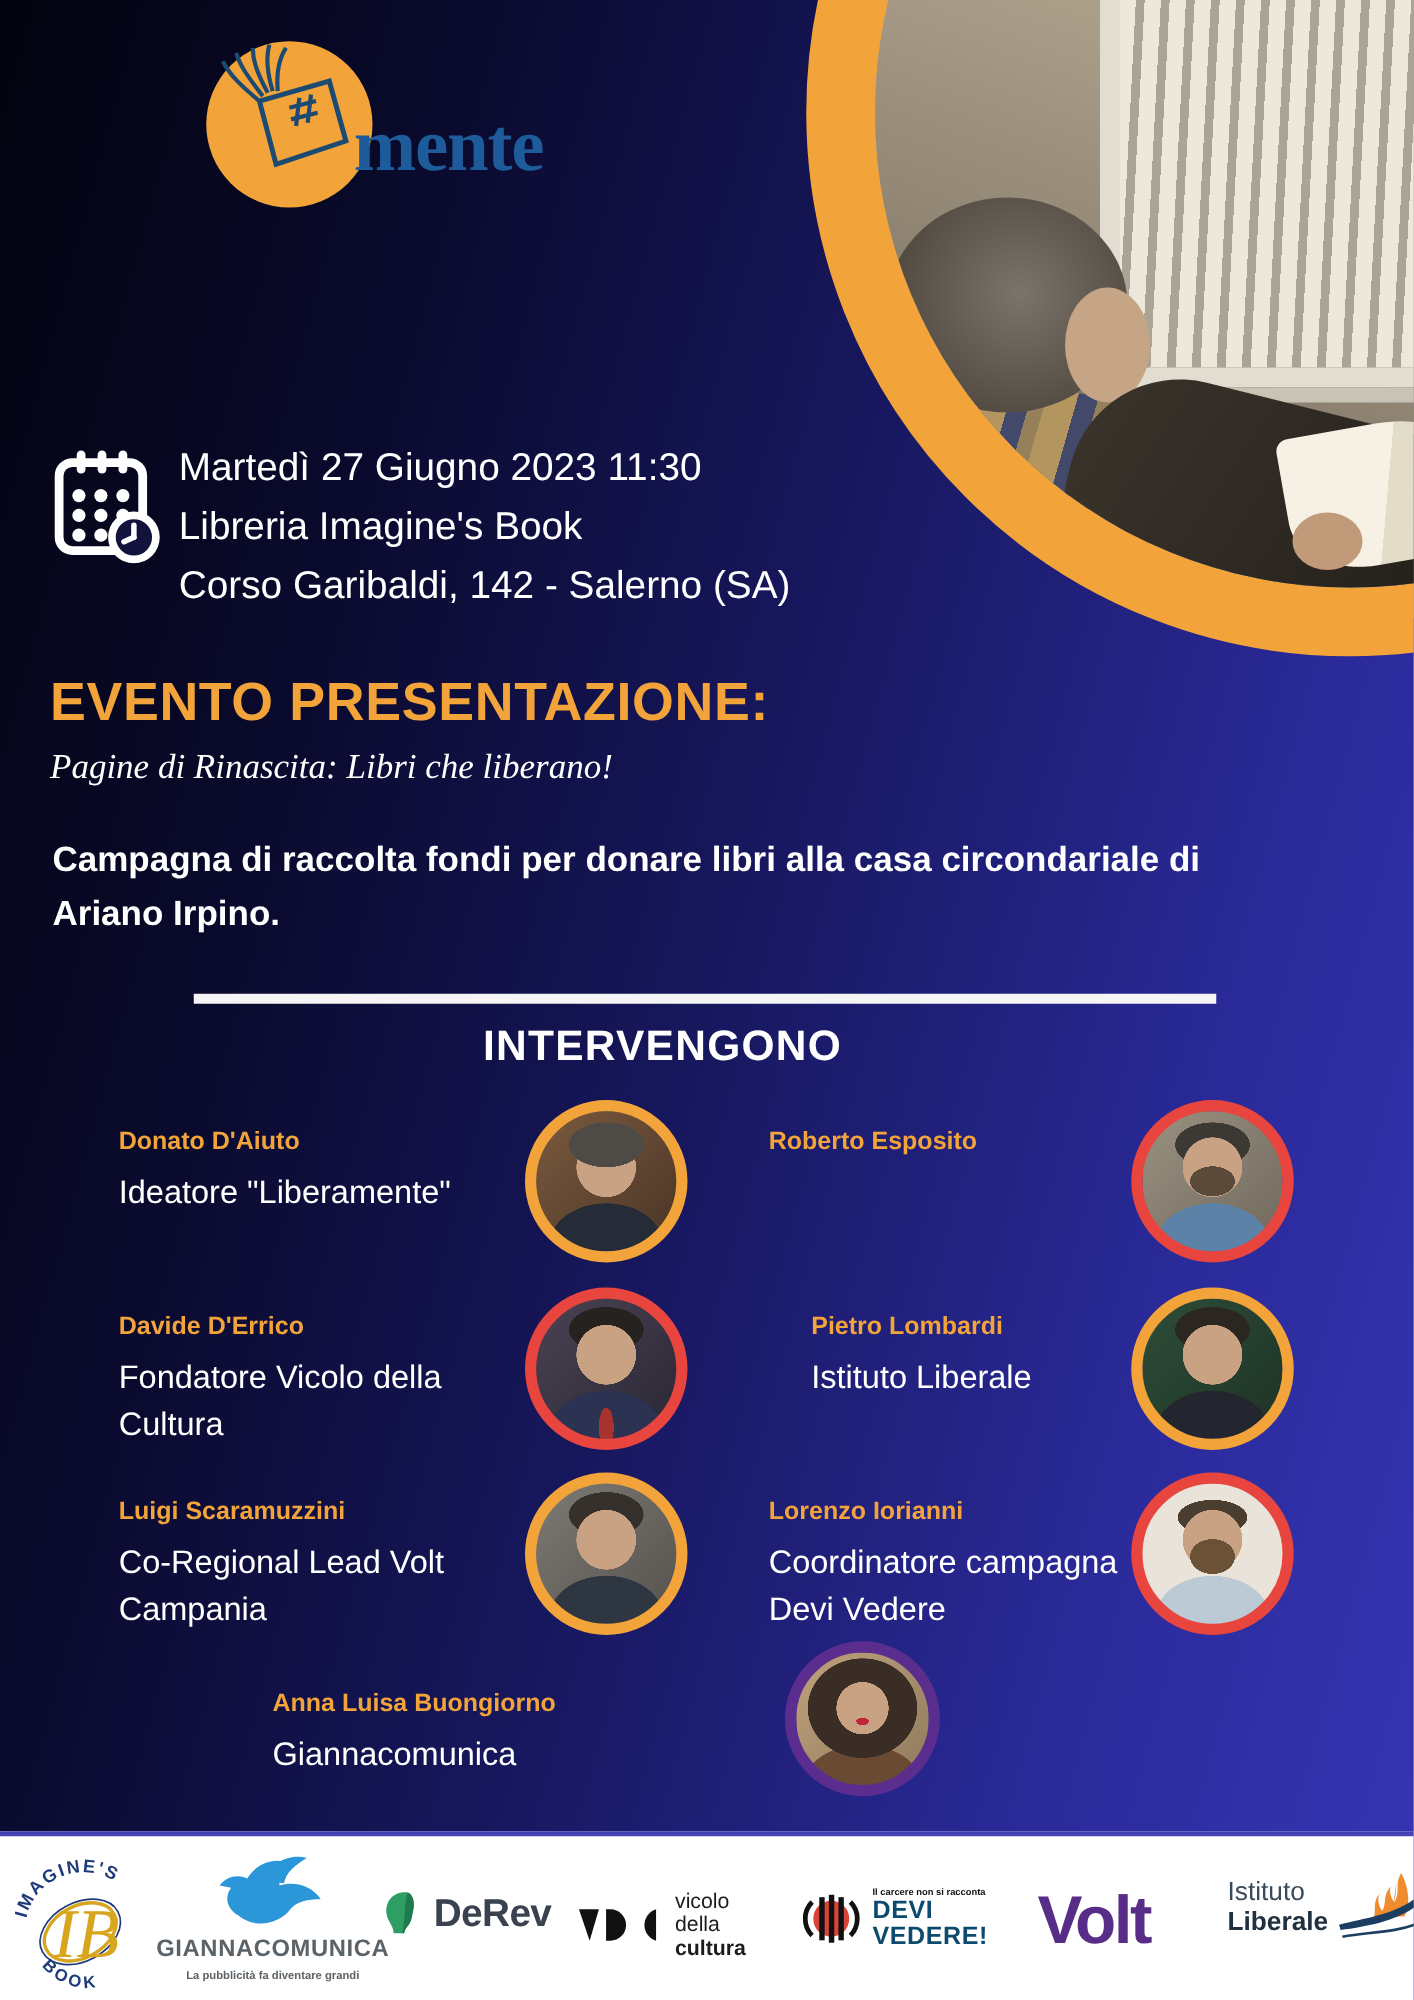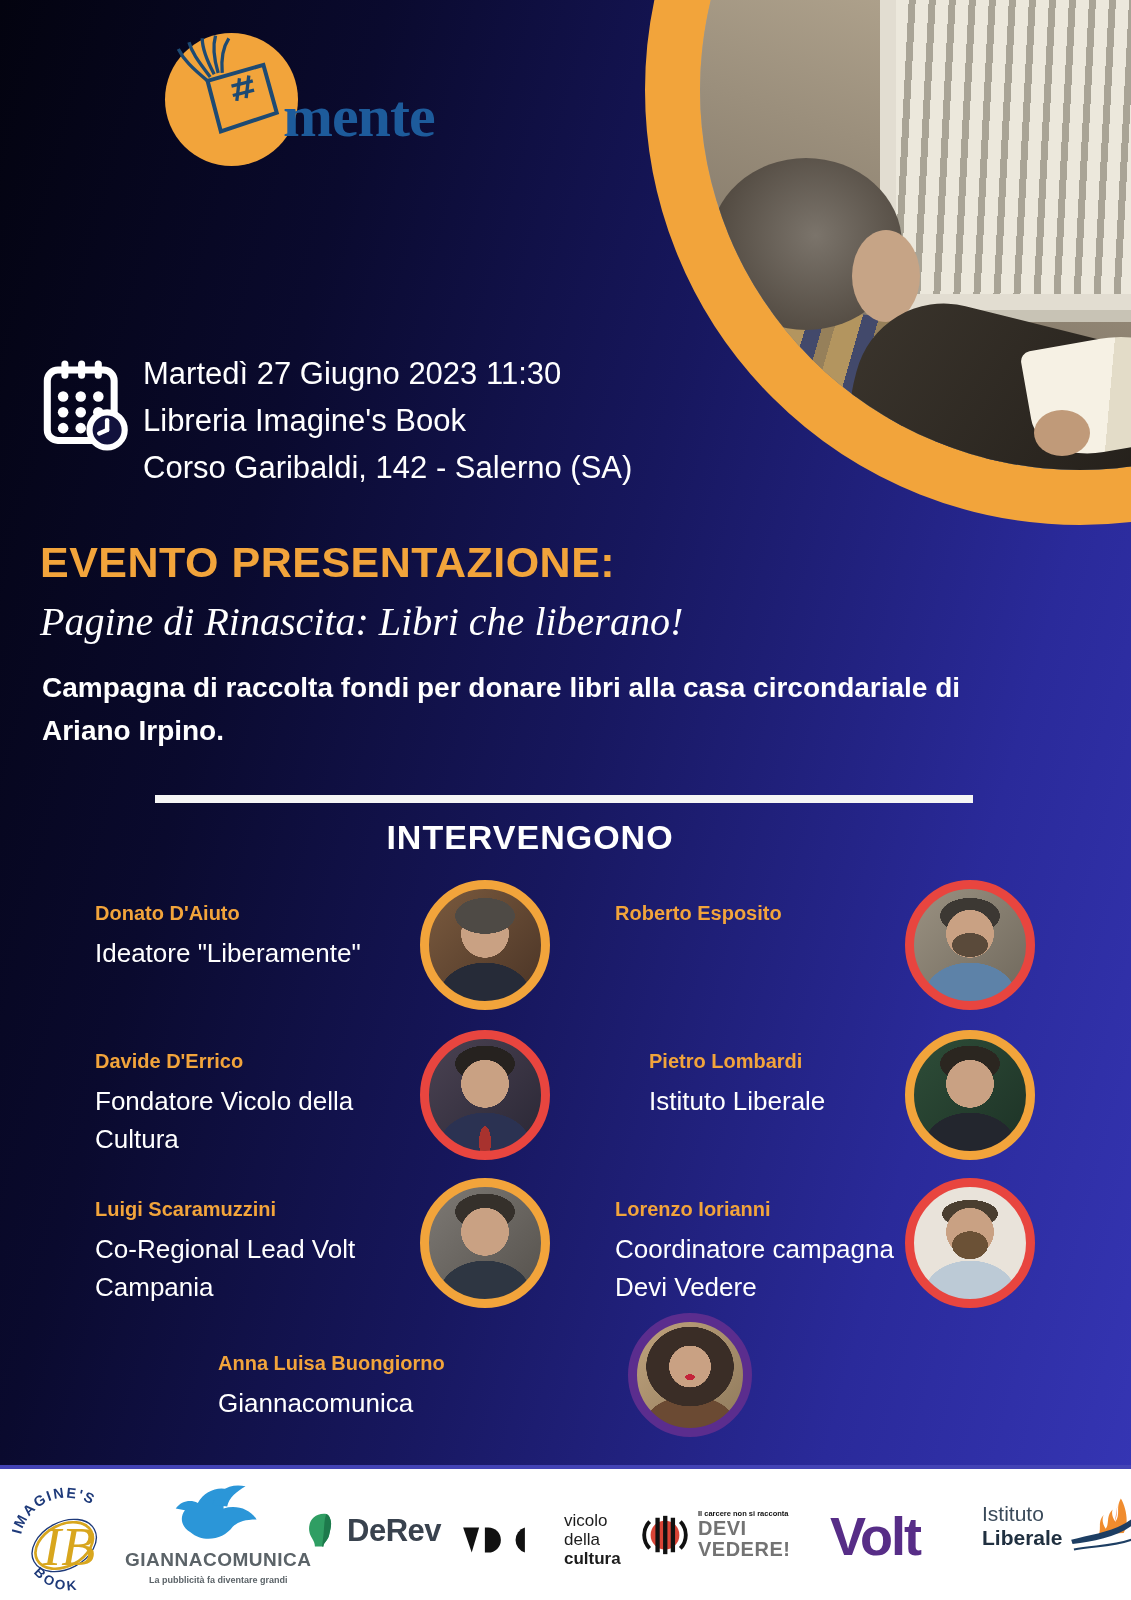--- a/index.html
+++ b/index.html
@@ -39,21 +39,21 @@
   
   .tagline{position:absolute;left:40px;top:196px;font-family:cursive;font-style:italic;
     font-size:37px;line-height:54px;color:#F0A13F;}
 
   
   .cal-icon{position:absolute;left:42px;top:356px;}
   .event-lines{position:absolute;left:143px;top:350px;color:#fff;font-size:31px;line-height:47px;}
 
   
   .evento{position:absolute;left:40px;top:538px;color:#F2A43B;font-weight:bold;font-size:43px;letter-spacing:0.5px;}
-  .cursive-title{position:absolute;left:40px;top:598px;color:#fff;font-family:cursive;font-style:italic;font-size:40px;}
+  .cursive-title{position:absolute;left:40px;top:598px;color:#fff;font-family:cursive;font-style:italic;font-size:28px;}
   .desc{position:absolute;left:42px;top:666px;width:990px;color:#fff;font-weight:bold;font-size:28px;line-height:43px;}
 
   .divider{position:absolute;left:155px;top:795px;width:818px;height:8px;background:#f5f5f5;}
   .intervengono{position:absolute;left:0;top:818px;width:1060px;text-align:center;color:#fff;
     font-weight:bold;font-size:34px;letter-spacing:1px;}
 
   
   .sp-text{position:absolute;}
   .sp-name{color:#F2A43B;font-weight:bold;font-size:20px;white-space:nowrap;margin-bottom:9px;}
   .sp-role{color:#fff;font-size:26px;line-height:38px;}
@@ -99,24 +99,24 @@
     radial-gradient(ellipse 46px 30px at 50% 98%,#6b4a33 99%,transparent 100%),
     linear-gradient(135deg,#bfa27c,#8f7a5c);}
 
   
   .footer{position:absolute;left:0;top:1465px;width:1131px;height:135px;box-sizing:border-box;
     background:#fff;border-top:4px solid #4343b5;}
   .flogo{position:absolute;display:flex;align-items:center;gap:8px;}
   .gianna-title{font-size:19px;font-weight:bold;color:#5b6368;letter-spacing:0.5px;}
   .gianna-tag{font-size:9px;font-weight:bold;color:#5b6368;margin-top:2px;}
   .derev-label{font-size:31px;font-weight:bold;color:#39424e;letter-spacing:-0.5px;}
-  .vdc-text{font-size:17px;color:#1c1c1c;line-height:19px;margin-left:24px;}
+  .vdc-text{font-size:17px;color:#1c1c1c;line-height:19px;}
   .vdc-text .b{font-weight:bold;}
   .devi-top{font-size:7.5px;font-weight:bold;color:#111;}
-  .devi-main{font-size:20px;font-weight:bold;color:#737373;line-height:21px;letter-spacing:0.5px;}
+  .devi-main{font-size:20px;font-weight:bold;color:#0c4a6e;line-height:21px;letter-spacing:0.5px;}
   .volt-label{font-size:54px;font-weight:bold;color:#572d87;letter-spacing:-2px;}
   .ist-text{font-size:21px;color:#3a4a5a;line-height:24px;}
   .ist-text .b{font-weight:bold;color:#203040;}
 </style>
 </head>
 <body>
 
 <div class="poster">
 
   <div class="hero" style="border-color: rgb(242, 164, 59);">

